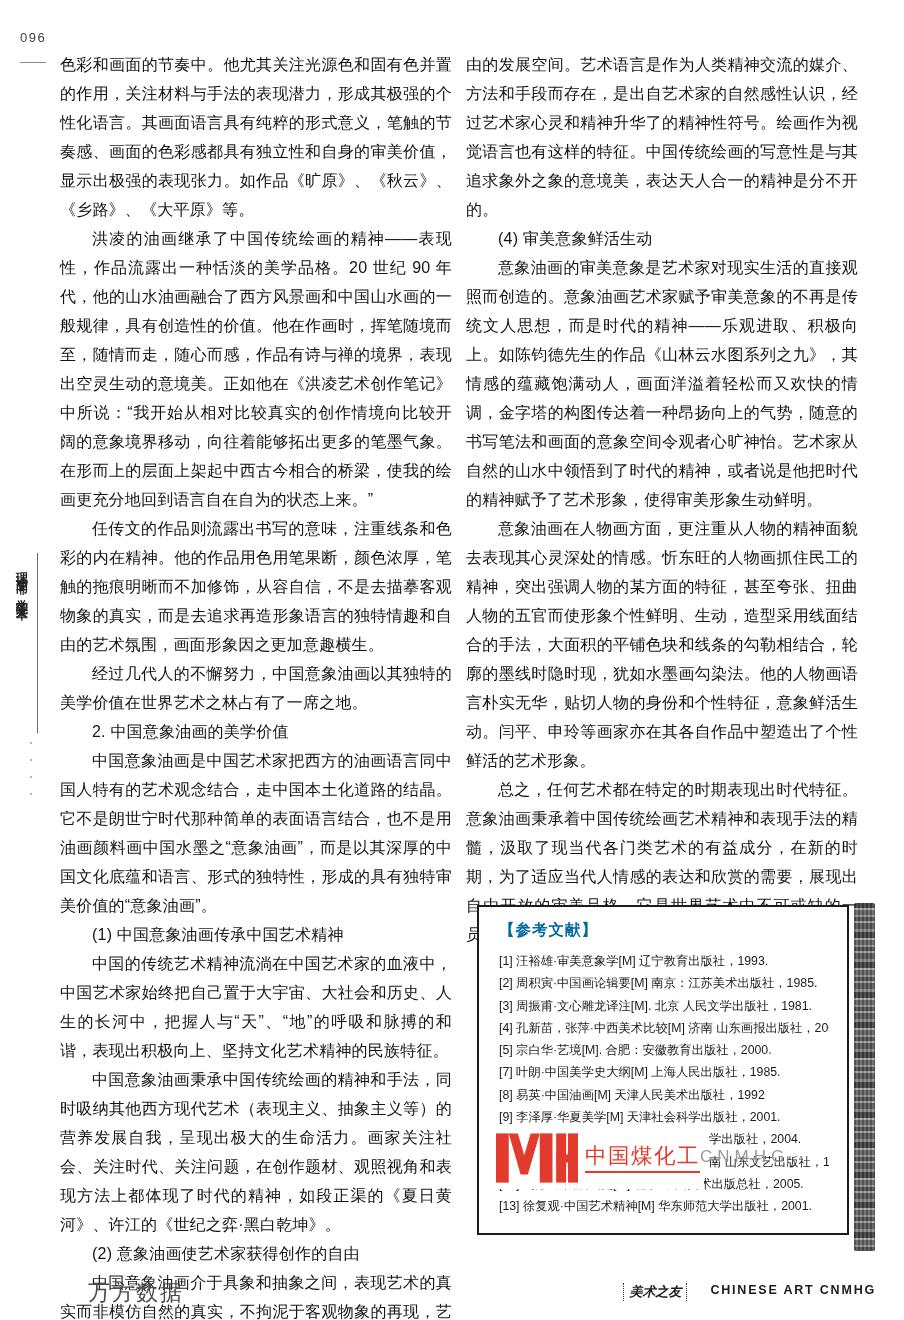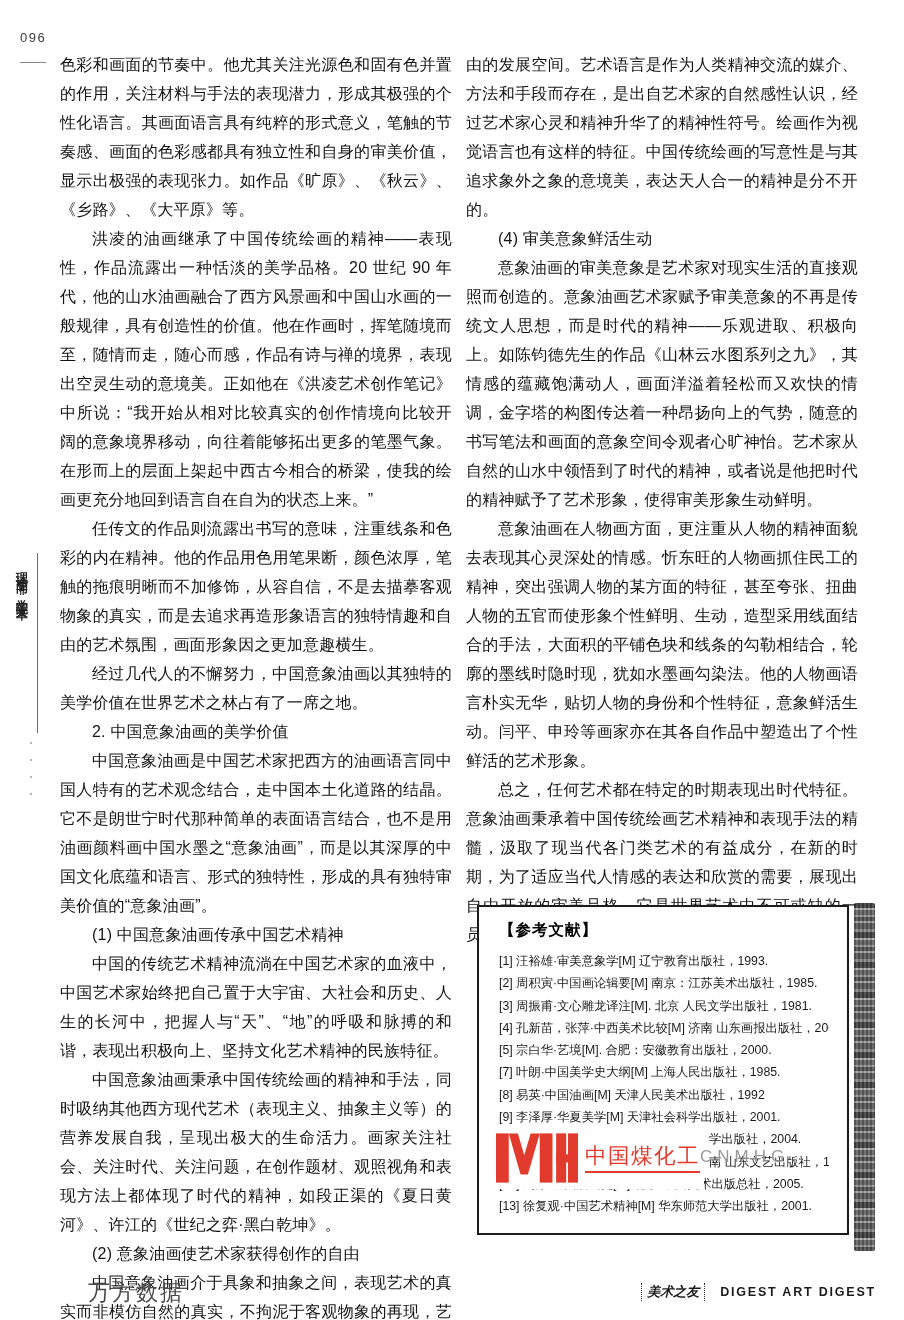--- a/index.html
+++ b/index.html
@@ -36,21 +36,21 @@
   .author {
     margin-top:16px; text-align:right; font-size:14.5px; color:#222;
     font-family:"DejaVu Serif", serif; font-style:italic; letter-spacing:1px;
   }
 
   
   .refbox {
     position:absolute; left:477px; top:905px; width:372px; height:330px;
     border:2px solid #1c1c1c; padding:13px 18px 0 20px; background:#fff;
   }
-  .ref-title { font-size:15.5px; font-weight:bold; color:#000000; margin-bottom:9px; letter-spacing:1px; }
+  .ref-title { font-size:15.5px; font-weight:bold; color:#0369a1; margin-bottom:9px; letter-spacing:1px; }
   .ref-item { font-size:12.3px; line-height:22.3px; color:#1a1a1a; white-space:nowrap; overflow:hidden; }
   .ref-item.covered { padding-left:210px; }
 
   
   .noise {
     position:absolute; left:854px; top:903px; width:21px; height:348px;
     background:
       repeating-linear-gradient(90deg, rgba(0,0,0,.18) 0 2px, rgba(255,255,255,.12) 2px 4px),
       repeating-linear-gradient(0deg,
         #3f3f3f 0 4px, #8a8a8a 4px 6px, #545454 6px 11px,
@@ -70,21 +70,21 @@
     font-size:21.5px; color:#e23b2d; letter-spacing:1.5px; line-height:26px;
     border-bottom:2px solid #e23b2d; padding-bottom:2px; white-space:nowrap;
   }
   .wm-en { font-size:17px; color:#9a9a9a; letter-spacing:5px; line-height:24px; margin-top:2px; }
 
   
   .footer-left {
     position:absolute; left:88px; top:1278px; font-size:22px; color:#4a4a4a; letter-spacing:2px;
   }
   .footer-right {
-    position:absolute; right:28px; top:1283px; display:flex; align-items:center; gap:15px;
+    position:absolute; right:28px; top:1283px; display:flex; gap:23px;
   }
   .fj-cn {
     font-family:"DejaVu Serif", serif; font-weight:bold; font-style:italic;
     font-size:13px; color:#1b1b1b; padding:0 5px;
     border-left:1px dotted #333; border-right:1px dotted #333;
   }
   .fj-en { font-size:12.5px; font-weight:bold; color:#1b1b1b; letter-spacing:1.8px; }
 </style>
 </head>
 <body>
@@ -163,16 +163,16 @@
     </svg>
     <div class="wm-text">
       <div class="wm-cn">中国煤化工</div>
       <div class="wm-en">CNMHG</div>
     </div>
   </div>
 
   <div class="footer-left">万方数据</div>
   <div class="footer-right">
     <span class="fj-cn">美术之友</span>
-    <span class="fj-en">DIGEST ART DIGEST</span>
+    <span class="fj-en">CHINESE ART CNMHG</span>
   </div>
 
 </div>
 
 </body></html>

